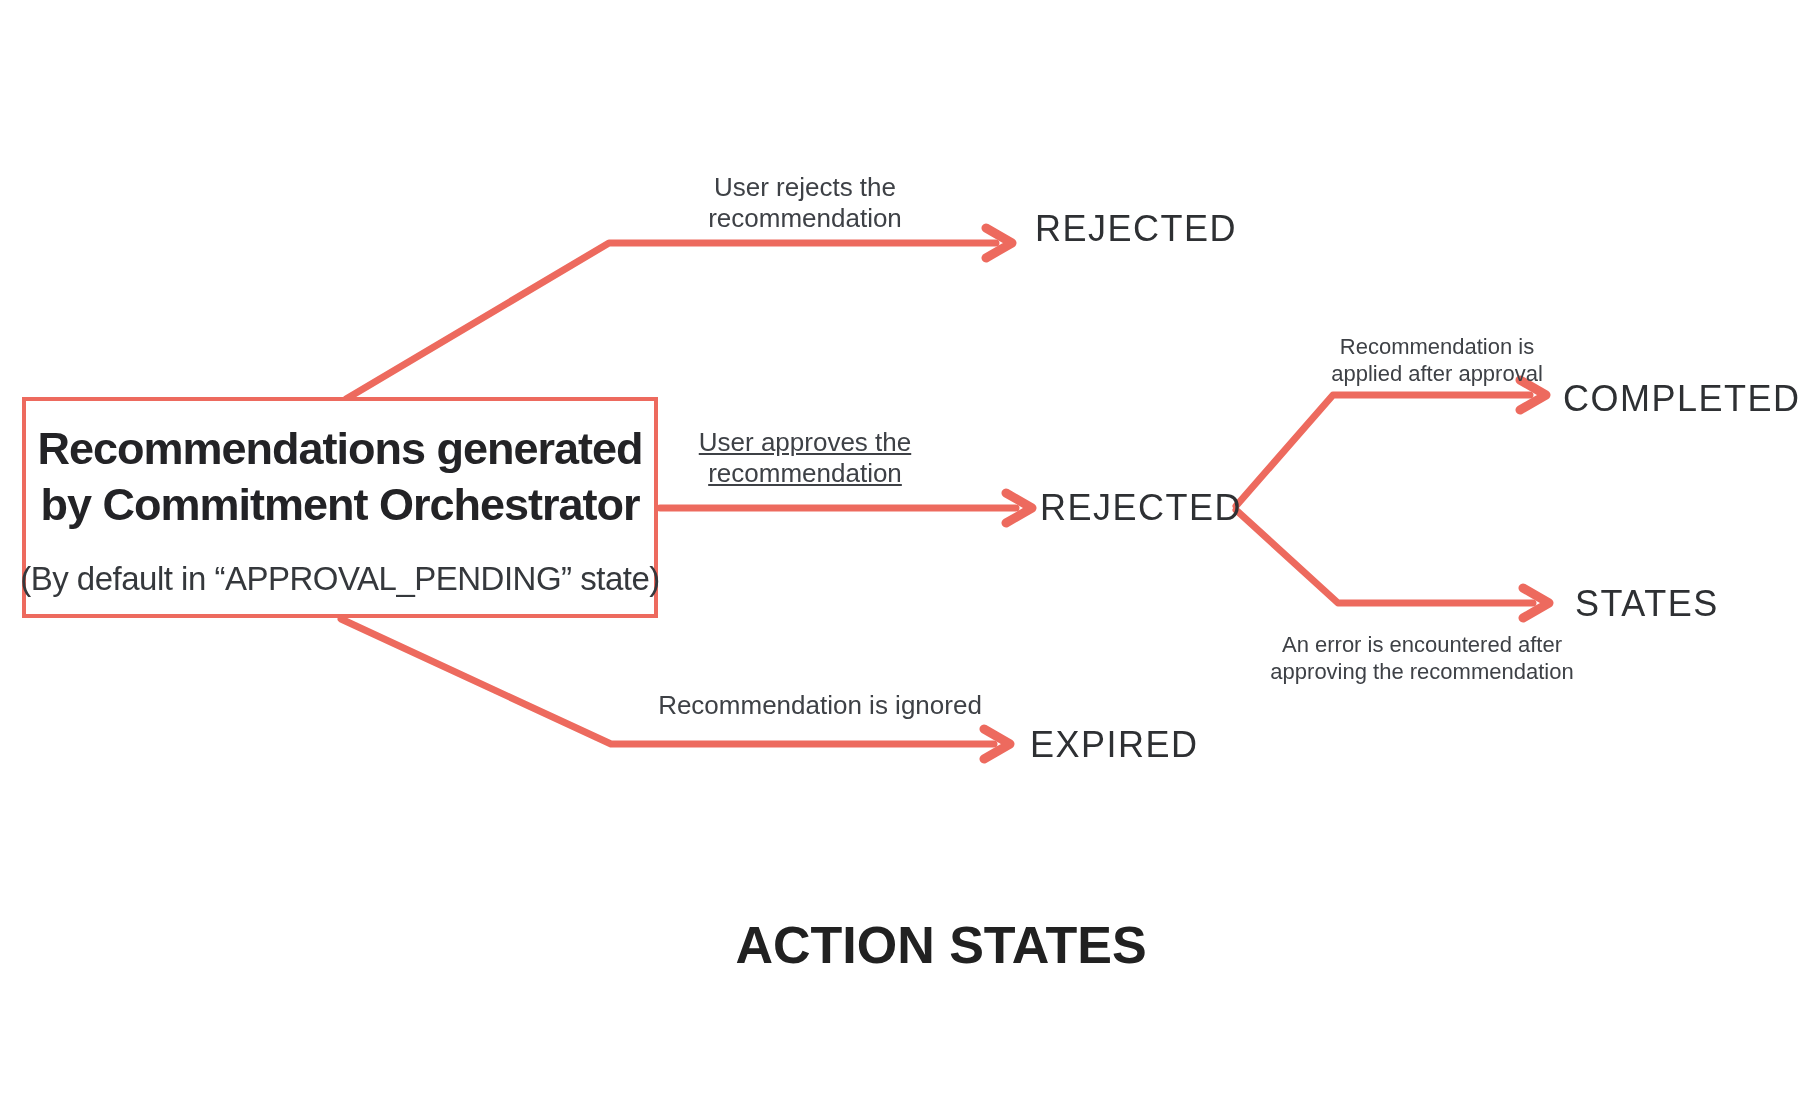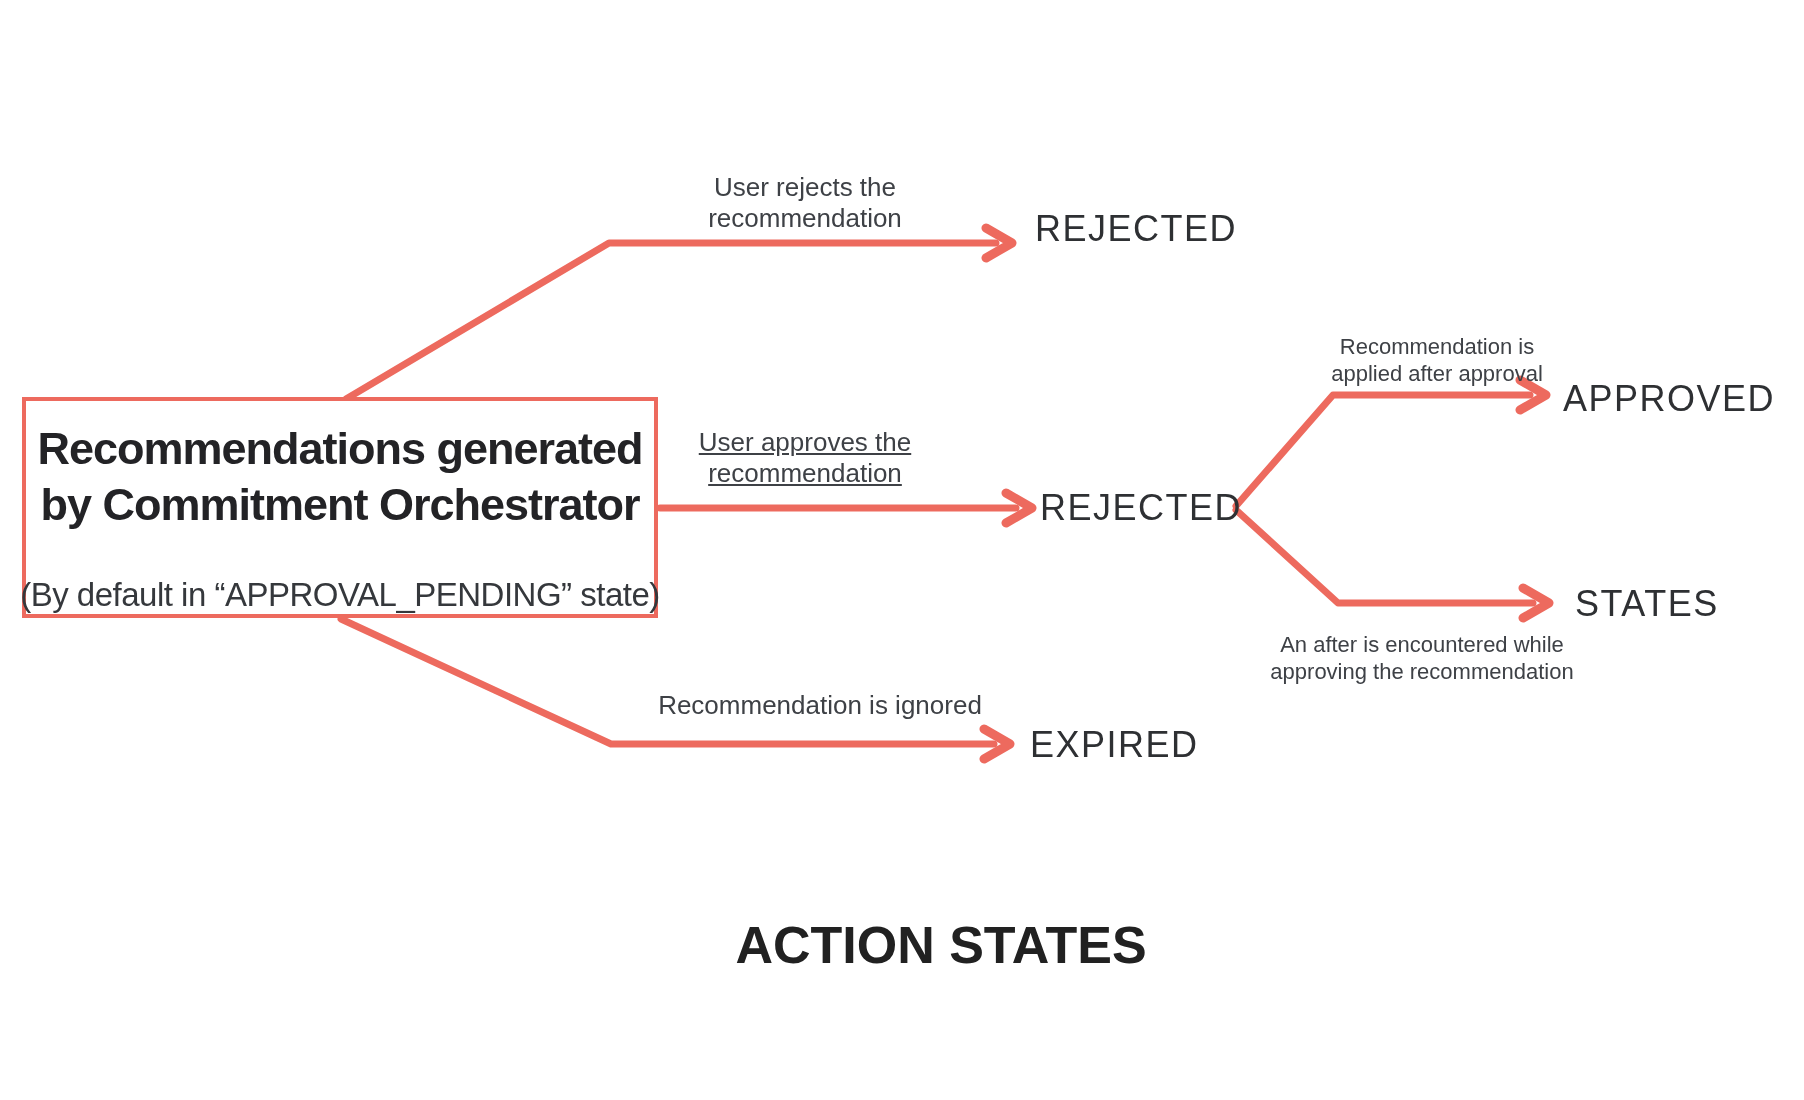--- a/index.html
+++ b/index.html
@@ -27,21 +27,21 @@
     position:absolute;
     left:22px;top:397px;
     width:636px;height:221px;
     box-sizing:border-box;
     border:4px solid var(--accent);
     background:#ffffff;
     display:flex;
     flex-direction:column;
     align-items:center;
     justify-content:space-between;
-    padding:20px 4px 0 4px;
+    padding:20px 4px 16px 4px;
   }
   .source-title{
     font-weight:700;
     font-size:45px;
     line-height:56px;
     letter-spacing:-1px;
     color:var(--ink-title);
     text-align:center;
   }
   .source-sub{
@@ -136,25 +136,25 @@
   <div class="note" style="left:650px;top:690px;width:340px;">
     <div>Recommendation is ignored</div>
   </div>
 
   <div class="note small" style="left:1292px;top:333px;width:290px;">
     <div>Recommendation is</div>
     <div>applied after approval</div>
   </div>
 
   <div class="note small" style="left:1267px;top:631px;width:310px;">
-    <div>An after is encountered while</div>
+    <div>An error is encountered after</div>
     <div>approving the recommendation</div>
   </div>
 
   <div class="state" style="left:1035px;top:229px;">REJECTED</div>
   <div class="state" style="left:1040px;top:508px;">REJECTED</div>
   <div class="state" style="left:1030px;top:745px;">EXPIRED</div>
-  <div class="state" style="left:1563px;top:399px;">APPROVED</div>
+  <div class="state" style="left:1563px;top:399px;">COMPLETED</div>
   <div class="state" style="left:1575px;top:604px;">STATES</div>
 
   <div class="footer-title">ACTION STATES</div>
 
 </div>
 
 </body></html>

